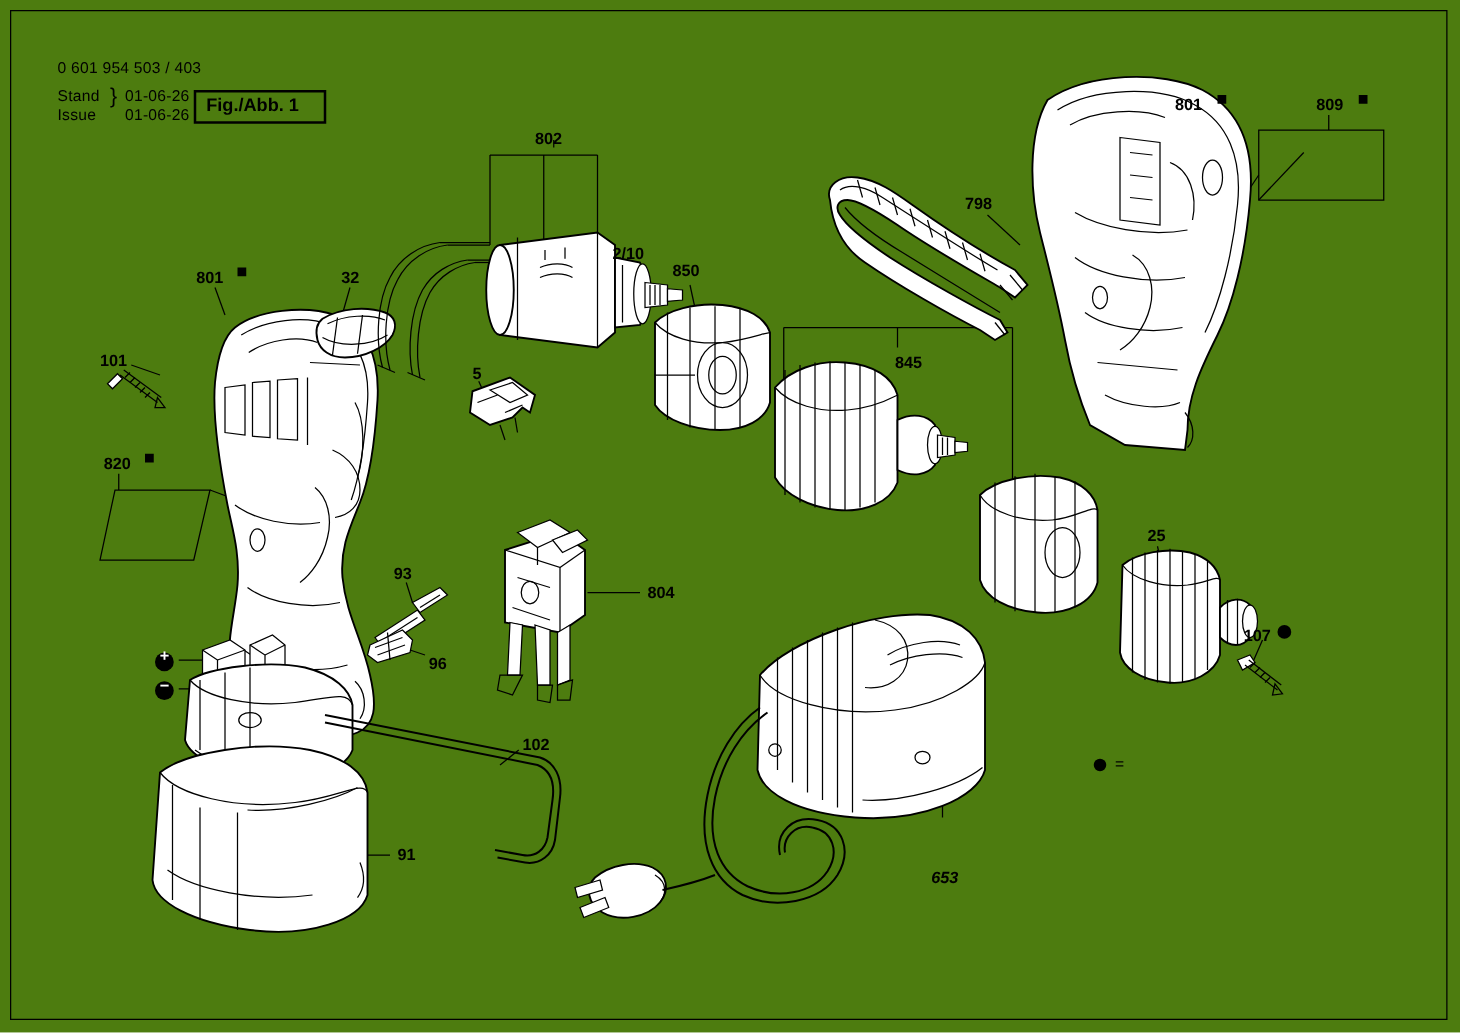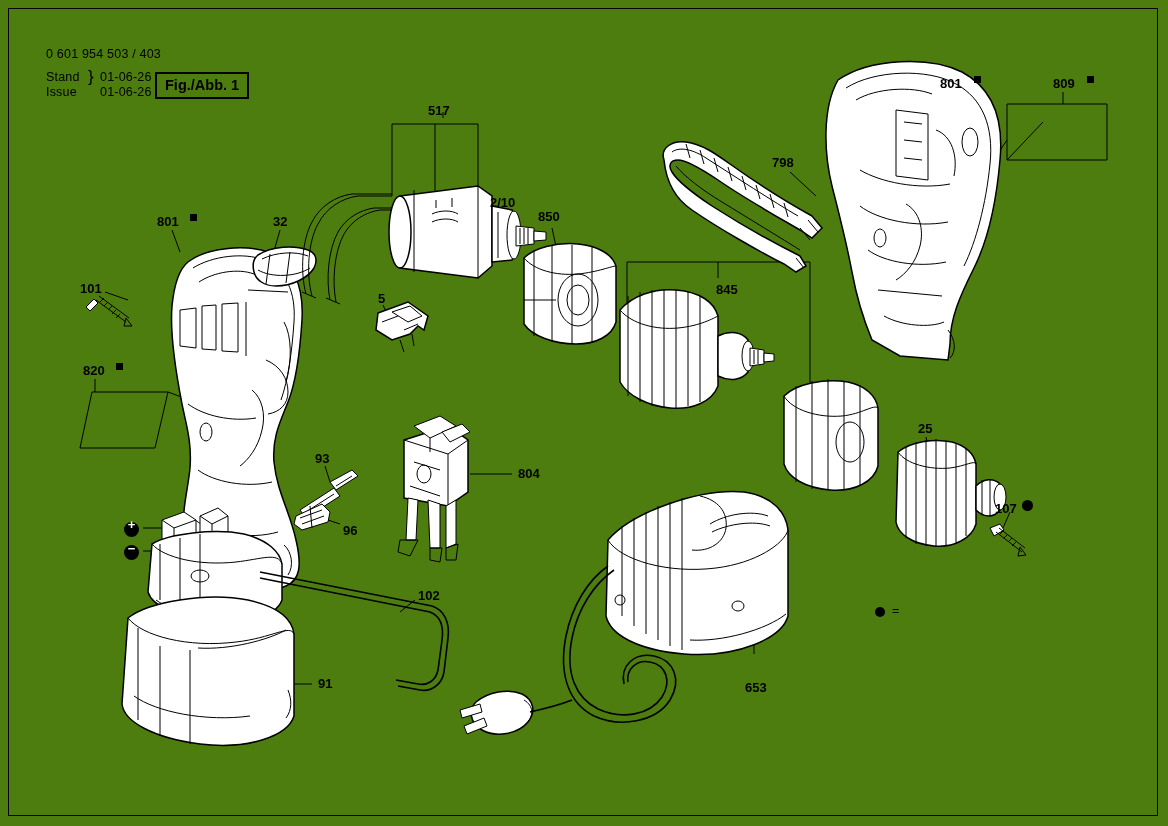--- a/index.html
+++ b/index.html
@@ -42,21 +42,21 @@
     position: absolute;
     left: 88px;
     top: 68px;
     font-size: 17px;
     line-height: 17px;
   }
   .fig-box {
     position: absolute;
     left: 155px;
     top: 72px;
-    padding: 3px 8px 4px 8px;
+    padding: 3px 20px 4px 8px;
     border: 2px solid #000000;
     font-size: 14.5px;
     font-weight: bold;
     white-space: nowrap;
     text-align: center;
   }
   .lbl {
     position: absolute;
     font-size: 13px;
     font-weight: bold;
@@ -479,21 +479,21 @@
       <path class="fillw-th" d="M476 702 C488 692 508 688 522 694 C534 700 536 712 528 722
         C518 734 496 738 482 730 C470 723 468 710 476 702 Z"></path>
       <path class="fillw" d="M460 710 L480 704 L482 712 L462 718 Z"></path>
       <path class="fillw" d="M464 726 L484 718 L487 726 L467 734 Z"></path>
       <path class="ln" d="M524 700 C534 706 534 716 526 724"></path>
       <path class="ln-th" d="M530 712 C548 708 562 704 572 700"></path>
     </g>
 
   </svg>
 
-  <div class="lbl" style="left:428px; top:103px;">517</div>
+  <div class="lbl" style="left:428px; top:103px;">802</div>
   <div class="lbl" style="left:490px; top:195px;">2/10</div>
   <div class="lbl" style="left:538px; top:209px;">850</div>
   <div class="lbl" style="left:772px; top:155px;">798</div>
   <div class="lbl" style="left:940px; top:76px;">801</div>
   <div class="sq" style="left:974px; top:76px;"></div>
   <div class="lbl" style="left:1053px; top:76px;">809</div>
   <div class="sq" style="left:1087px; top:76px;"></div>
   <div class="lbl" style="left:716px; top:282px;">845</div>
   <div class="lbl" style="left:157px; top:214px;">801</div>
   <div class="sq" style="left:190px; top:214px;"></div>
@@ -502,21 +502,21 @@
   <div class="lbl" style="left:378px; top:291px;">5</div>
   <div class="lbl" style="left:83px; top:363px;">820</div>
   <div class="sq" style="left:116px; top:363px;"></div>
   <div class="lbl" style="left:918px; top:421px;">25</div>
   <div class="lbl" style="left:315px; top:451px;">93</div>
   <div class="lbl" style="left:518px; top:466px;">804</div>
   <div class="lbl" style="left:995px; top:501px;">107</div>
   <div class="dot" style="left:1022px; top:500px;"></div>
   <div class="lbl" style="left:343px; top:523px;">96</div>
   <div class="lbl" style="left:418px; top:588px;">102</div>
-  <div class="lbl" style="left:745px; top:680px;">653</div>
+  <div class="lbl" style="left:745px; top:694px;font-style:italic;">653</div>
   <div class="lbl" style="left:318px; top:676px;">91</div>
 
   <div class="dot" style="left:124px; top:522px; width:15px; height:15px;"></div>
   <div style="position:absolute; left:126px; top:519px; width:11px; height:11px; color:#fff; font-size:13px; font-weight:bold; line-height:11px; text-align:center;">+</div>
   <div class="dot" style="left:124px; top:545px; width:15px; height:15px;"></div>
   <div style="position:absolute; left:126px; top:543px; width:11px; height:11px; color:#fff; font-size:13px; font-weight:bold; line-height:11px; text-align:center;">−</div>
 
   <div class="legend-dot"></div>
   <div class="legend-eq" style="left:892px;">=</div>
 

